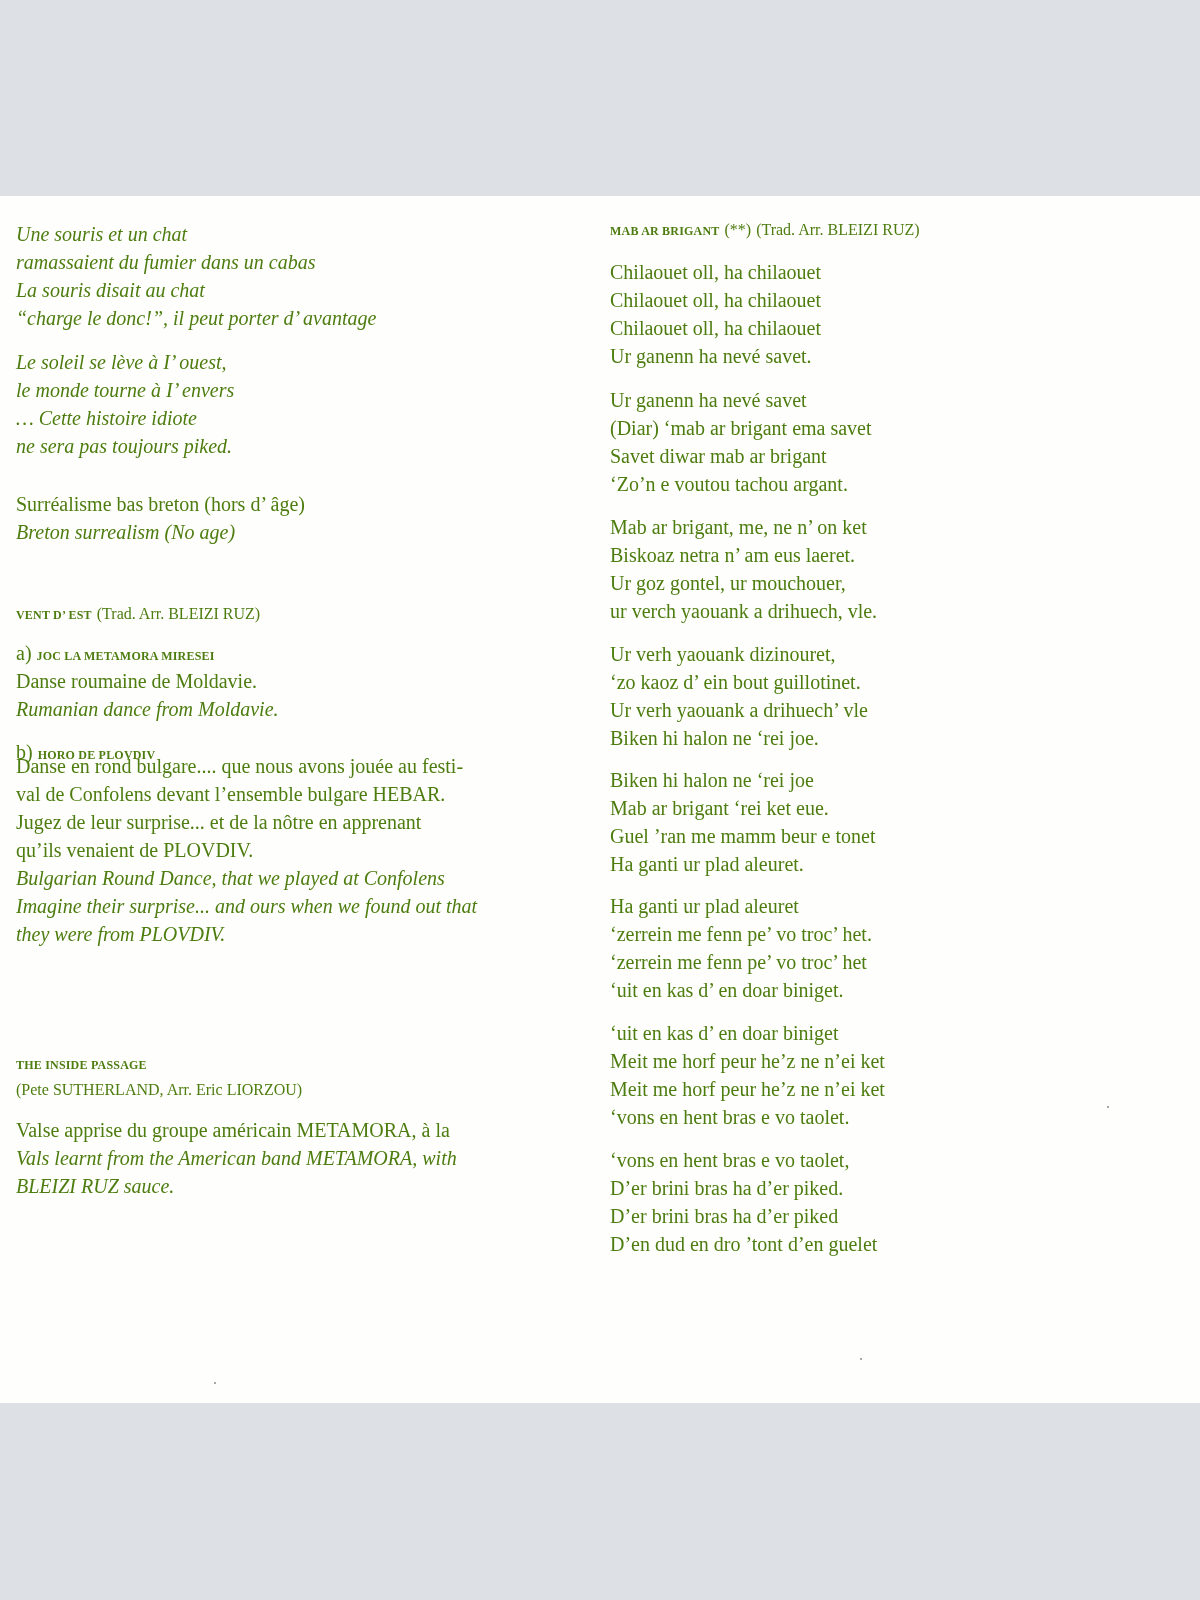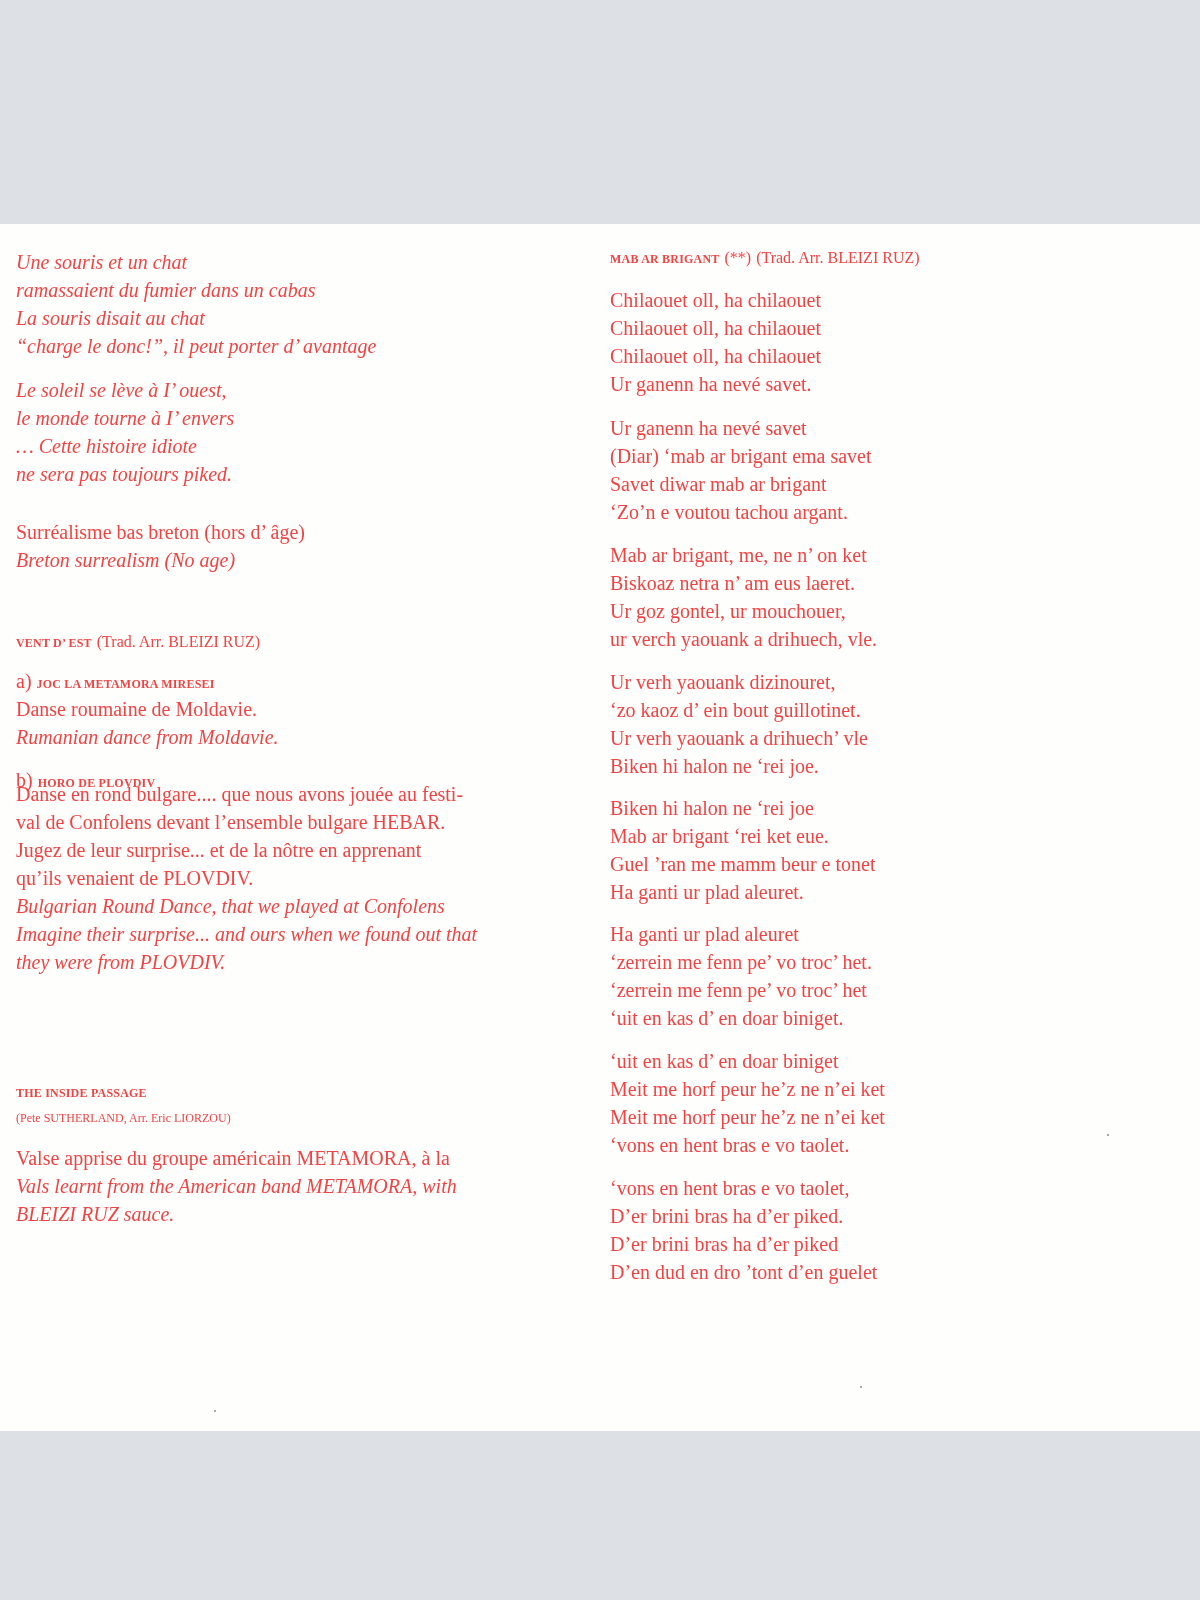--- a/index.html
+++ b/index.html
@@ -14,22 +14,21 @@
     overflow: hidden;
   }
   .page {
     position: absolute;
     left: 0;
     top: 196px;
     width: 1200px;
     height: 1207px;
     background: #fefefc;
     font-family: "Liberation Serif", "DejaVu Serif", serif;
-    color: #ef4444;
-    margin-top: 28px;
+    color: #4d7c0f;
   }
   .col {
     position: absolute;
     top: 0;
   }
   .col-left { left: 16px; width: 570px; }
   .col-right { left: 610px; width: 580px; }
 
   .line {
     display: block;
@@ -54,21 +53,21 @@
   }
   .heading .credit {
     font-size: 16px;
   }
   .heading .prefix {
     font-size: 20px;
   }
   .credit-line {
     position: absolute;
     left: 0;
-    font-size: 12px;
+    font-size: 16px;
     line-height: 24px;
     white-space: nowrap;
   }
   .speck {
     position: absolute;
     width: 2px; height: 2px;
     background: #8a8a8a;
     border-radius: 1px;
   }
 </style>

